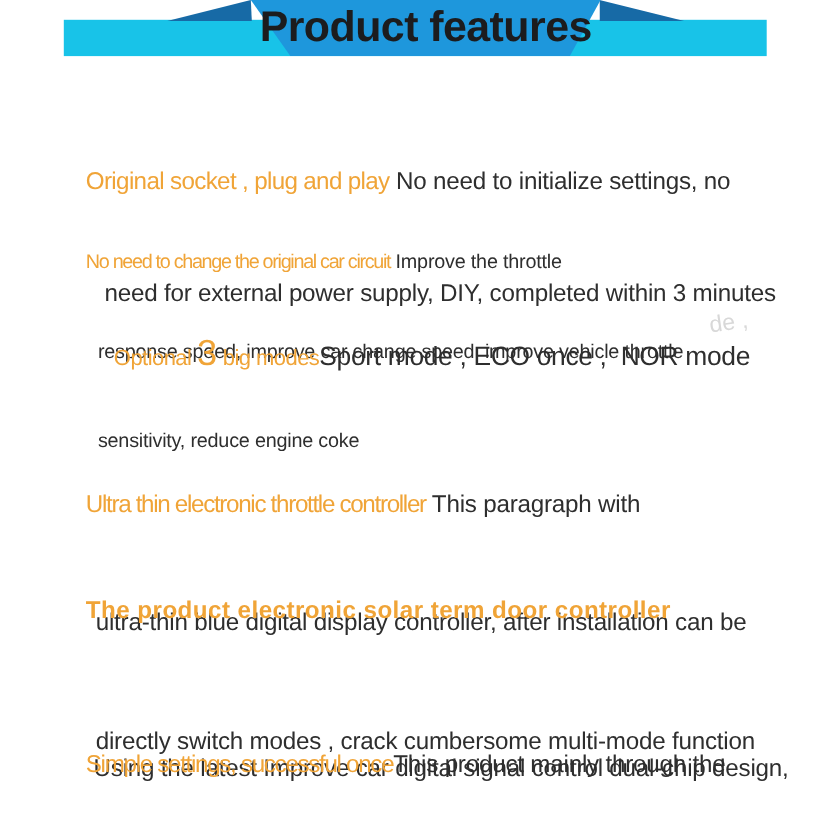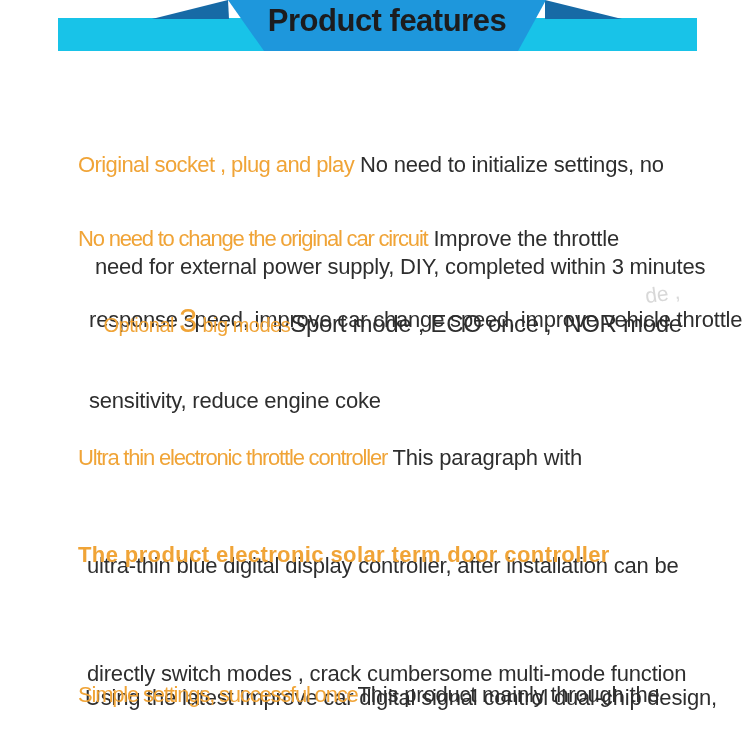--- a/index.html
+++ b/index.html
@@ -21,35 +21,35 @@
   .banner .fold{position:absolute;left:0;top:0;width:750px;height:20px;background:#176AA6;}
   .banner .fold.left {clip-path:polygon(152px 19px,228px 0px,229px 19px);}
   .banner .fold.right{clip-path:polygon(545px 0px,622px 19px,545px 19px);}
   .banner .ribbon{
     position:absolute;left:0;top:0;width:750px;height:51px;
     background:#1E97DC;
     clip-path:polygon(228px 0px,546px 0px,518px 51px,264px 51px);
   }
   .banner .title{
     position:absolute;left:387px;top:3px;transform:translateX(-50%);
-    font-size:31px;font-weight:bold;letter-spacing:-0.5px;
+    font-size:39px;font-weight:bold;letter-spacing:-0.5px;
     color:#1C1C1E;white-space:pre;
   }
 
   
   .sec{position:absolute;white-space:pre;color:#2E2E2E;}
   .line{white-space:pre;}
   .orange{color:#F0A437;}
   .cond{letter-spacing:-1.2px;}   
   .cond-light{letter-spacing:-0.6px;text-align:right;}
 
   .sec1{left:78px;top:80px;font-size:22px;line-height:34px;letter-spacing:-0.2px;}
   .sec1 .l2{padding-left:17px;}
 
-  .sec2{left:78px;top:171px;font-size:22px;line-height:27px;letter-spacing:-0.2px;}
+  .sec2{left:78px;top:171px;font-size:18px;line-height:27px;letter-spacing:-0.2px;}
   .sec2 .ind{padding-left:11px;}
 
   .sec3{left:78px;top:274px;font-size:24px;letter-spacing:-0.3px;}
   .sec3 .o-pre,.sec3 .o-post{font-size:20px;letter-spacing:-0.5px;}
   .sec3 .o-big{font-size:33px;letter-spacing:0;}
   .ghost{
     position:absolute;left:645px;top:282px;
     font-size:21px;color:#D8D8D8;transform:rotate(-8deg);white-space:pre;
   }
 

